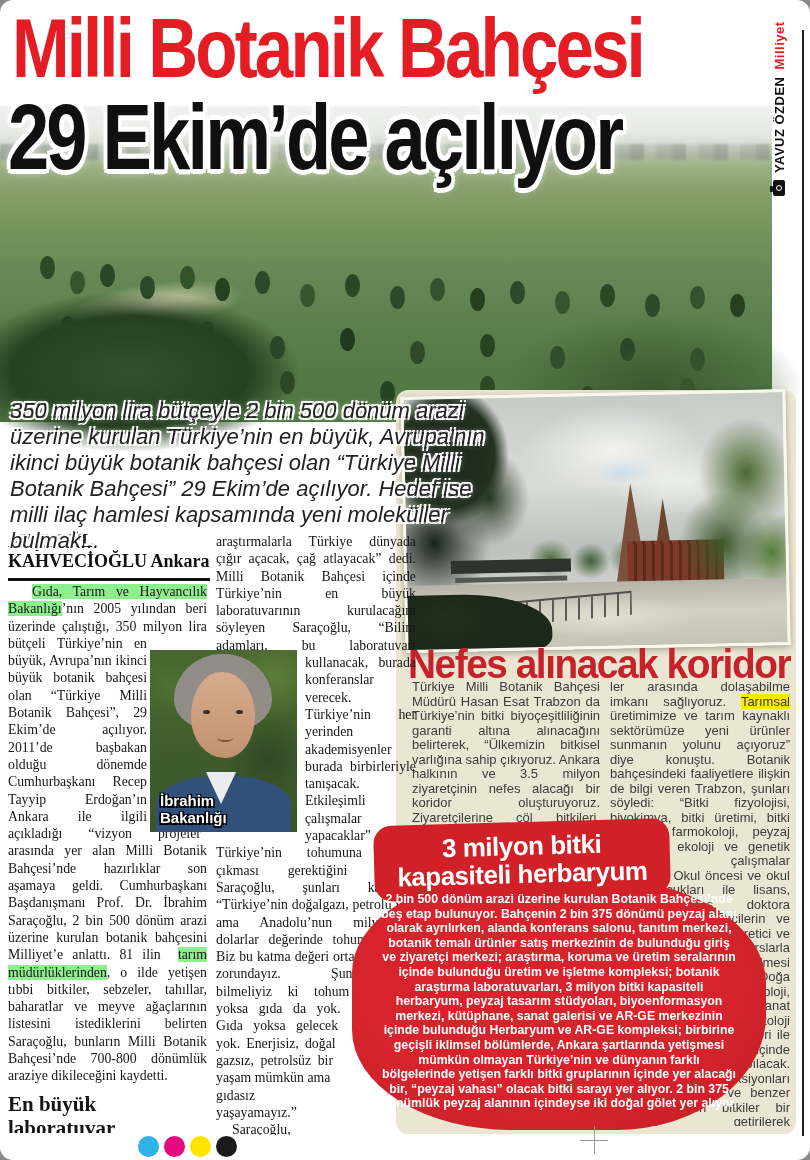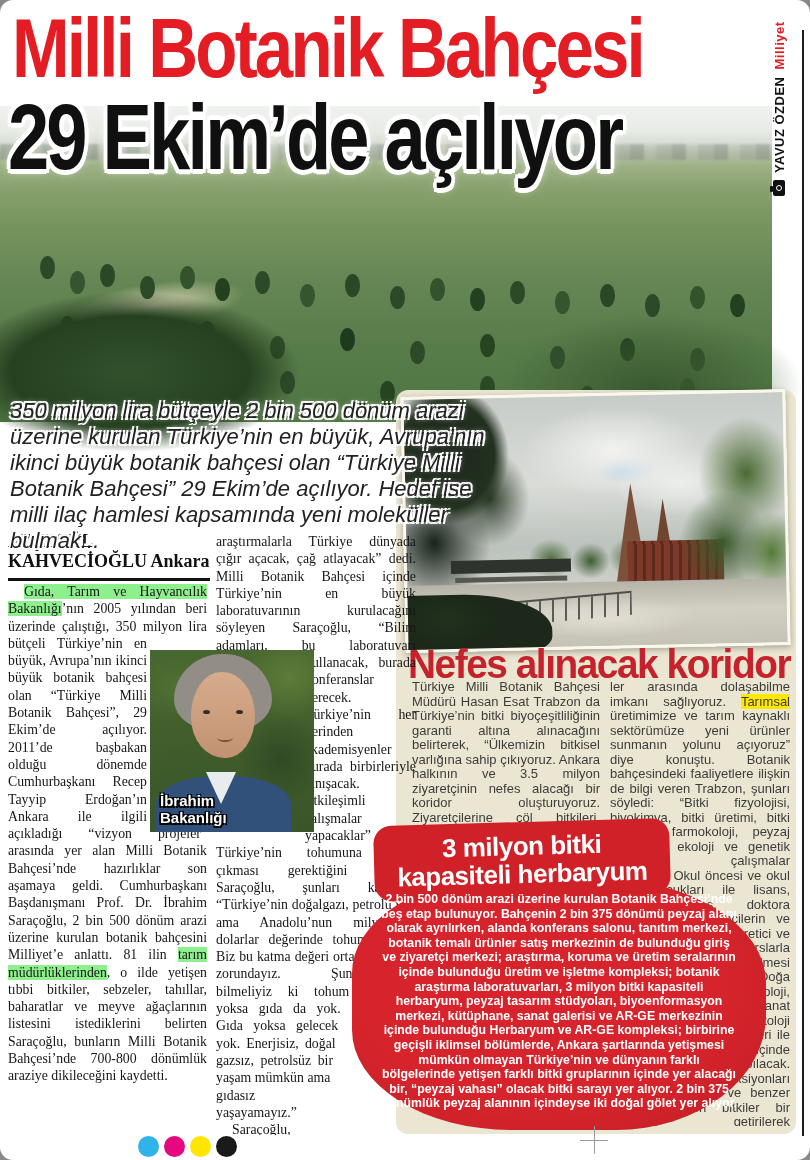--- a/index.html
+++ b/index.html
@@ -52,28 +52,28 @@
   
   .byline{position:absolute;left:8px;top:531px;width:202px;z-index:4;
     font-family:"Liberation Serif",serif;font-weight:bold;font-size:18px;line-height:20px;color:#111;
     border-bottom:3px solid #111;padding-bottom:7px;}
   .serifcol{position:absolute;z-index:3;font-family:"Liberation Serif",serif;font-size:13.8px;
     line-height:17.3px;color:#161616;text-align:justify;overflow:hidden;}
   #col1{left:8px;top:583px;width:199px;height:550px;}
   #col2{left:216px;top:533px;width:200px;height:602px;}
   .indent{text-indent:16px;}
   .subhead{font-weight:bold;font-size:21px;line-height:24px;text-align:left;margin:7px 0 4px;text-indent:0;}
-  .hl-green{background:#8df08d;}
+  .hl-green{background:#8df08d;margin-left:8px;}
   .hl-yellow{background:#ffe800;}
   .cut-photo-r{float:right;width:56px;height:182px;margin:2px -2px 0 6px;}
   .cut-photo-l{float:left;width:84px;height:182px;margin:2px 7px 0 -2px;}
   .cut-bubble-r{float:right;width:82px;height:330px;margin-left:5px;
     shape-outside:polygon(100% 0,58% 0,14% 20%,0 45%,0 78%,12% 100%,100% 100%);}
   
-  .portrait{position:absolute;left:150px;top:650px;width:164px;height:182px;z-index:4;overflow:hidden;
+  .portrait{position:absolute;left:150px;top:650px;width:147px;height:182px;z-index:4;overflow:hidden;
     background:radial-gradient(60px 50px at 15% 20%,#4f7034,transparent 70%),
       radial-gradient(70px 60px at 85% 15%,#5d7d3a,transparent 70%),
       radial-gradient(60px 60px at 80% 60%,#2f4a26,transparent 75%),
       radial-gradient(70px 60px at 20% 75%,#3c5a2c,transparent 75%),
       linear-gradient(180deg,#48662f,#3a5528);}
   .pt-hair{position:absolute;left:24px;top:4px;width:98px;height:78px;background:#928d86;
     border-radius:50% 50% 46% 46%/60% 60% 42% 42%;}
   .pt-face{position:absolute;left:41px;top:22px;width:64px;height:86px;
     background:linear-gradient(#d6ac8c,#c29272);border-radius:48% 52% 46% 54%/52% 52% 50% 48%;}
   .pt-eye{position:absolute;top:38px;width:7px;height:4px;background:#3a2c22;border-radius:50%;}
@@ -182,20 +182,21 @@
 
   <div class="byline">
     <span>AYŞEGÜL</span><br>
     <span>KAHVECİOĞLU Ankara</span>
   </div>
 
   <div class="serifcol" id="col1">
     <p class="indent" style="margin:0;">
       <span class="hl-green">Gıda, Tarım ve Hayvancılık Bakanlığı</span><span>’nın 2005 yılından beri üzerinde çalıştığı, 350 milyon lira bütçeli Türkiye’nin</span><span class="cut-photo-r"></span><span> en büyük, Avrupa’nın ikinci büyük botanik bahçesi olan “Türkiye Milli Botanik Bahçesi”, 29 Ekim’de açılıyor. 2011’de başbakan olduğu dönemde Cumhurbaşkanı Recep Tayyip Erdoğan’ın Ankara ile ilgili açıkladığı “vizyon projeler” arasında yer alan Milli Botanik Bahçesi’nde hazırlıklar son aşamaya geldi. Cumhurbaşkanı Başdanışmanı Prof. Dr. İbrahim Saraçoğlu, 2 bin 500 dönüm arazi üzerine kurulan botanik bahçesini Milliyet’e anlattı. 81 ilin </span><span class="hl-green">tarım müdürlüklerinden</span><span>, o ilde yetişen tıbbi bitkiler, sebzeler, tahıllar, baharatlar ve meyve ağaçlarının listesini istediklerini belirten Saraçoğlu, bunların Milli Botanik Bahçesi’nde 700-800 dönümlük araziye dikileceğini kaydetti.</span>
     </p>
+    <div class="subhead">En büyük laboratuvar</div>
 
   </div>
 
   <div class="serifcol" id="col2">
     <p style="margin:0;">
       <span>araştırmalarla Türkiye dünyada çığır açacak, çağ atlayacak” dedi. Milli Botanik Bahçesi içinde Türkiye’nin en büyük laboratuvarının kurulacağını söyleyen Saraçoğlu, “Bilim adamları, bu laboratuvarı kullanacak, burada </span><span class="cut-photo-l"></span><span>konferanslar verecek. Türkiye’nin her yerinden akademisyenler burada birbirleriyle tanışacak. Etkileşimli çalışmalar yapacaklar” dedi. Türkiye’nin tohumuna sahip çıkması gerektiğini anlatan Saraçoğlu, şunları kaydetti: “Türkiye’nin doğalgazı, petrolü yok ama Anadolu’nun milyarlarca dolarlar değerinde tohumları var. Biz </span><span class="cut-bubble-r"></span><span>bu katma değeri ortaya koymak zorundayız. Şunu bilmeliyiz ki tohum yoksa gıda da yok. Gıda yoksa gelecek yok. Enerjisiz, doğal gazsız, petrolsüz bir yaşam mümkün ama gıdasız yaşayamayız.”</span>
     </p>
     <p class="indent" style="margin:0;">Saraçoğlu, Ankara’da Milli Botanik Bahçesi’nin bir merkez görevi göreceğini, ileriki dönemde İzmir, Adana, Mersin gibi illerde de küçük milli botanik bahçeleri kurulmasının planlandığını bildirdi.</p>
   </div>
 

